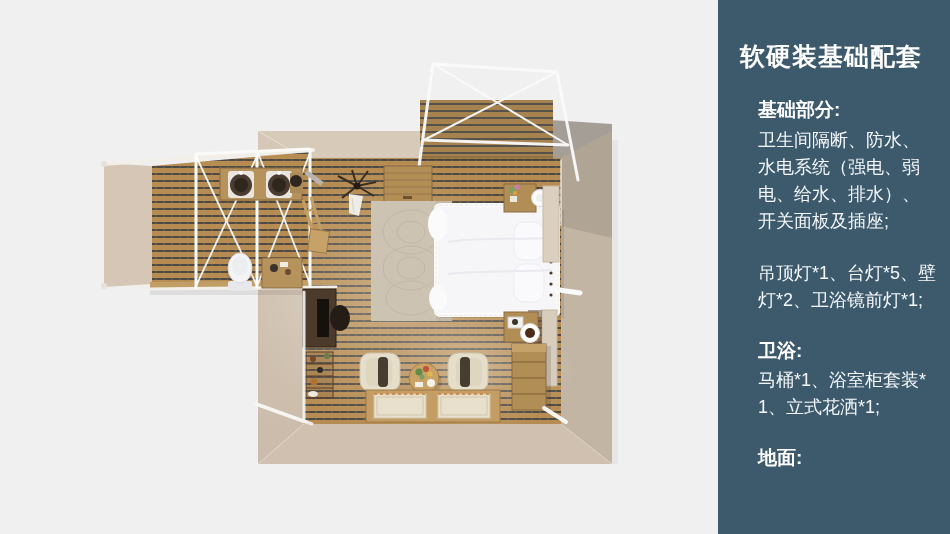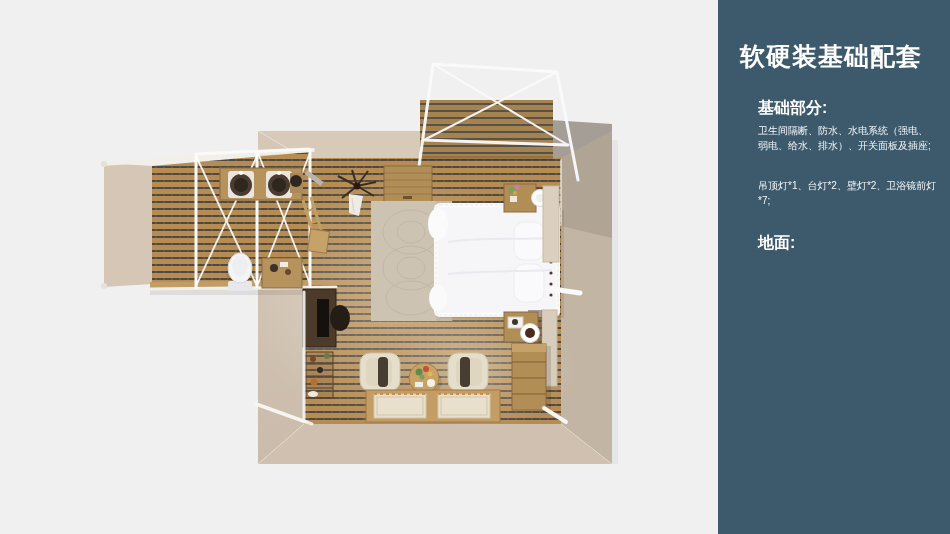--- a/index.html
+++ b/index.html
@@ -16,24 +16,24 @@
     background:#3d5a6d;color:#ffffff;
     padding:42px 13px 0 22px;
   }
   .panel-title{
     margin:0;font-size:25px;font-weight:bold;letter-spacing:1px;
     line-height:1.15;white-space:nowrap;
   }
   .sections{padding-left:18px;margin-top:27px;}
   .section{margin:0 0 25px 0;}
   .section h2{
-    margin:0 0 5px 0;font-size:16px;font-weight:bold;line-height:1.25;
+    margin:0 0 5px 0;font-size:19px;font-weight:bold;line-height:1.25;
   }
   .section p{
-    margin:0;font-size:10px;line-height:1.5;color:#f4f7f9;
+    margin:0;font-size:18px;line-height:1.5;color:#f4f7f9;
     word-break:break-all;
   }
 </style>
 </head>
 <body>
 
 <div class="stage">
 
   <div class="plan">
     <svg viewBox="0 0 718 534" xmlns="http://www.w3.org/2000/svg">
@@ -312,21 +312,25 @@
   <aside class="panel">
     <h1 class="panel-title">软硬装基础配套</h1>
     <div class="sections">
       <div class="section">
         <h2>基础部分:</h2>
         <p>卫生间隔断、防水、水电系统（强电、弱电、给水、排水）、开关面板及插座;</p>
       </div>
       <div class="section">
       </div>
       <div class="section">
-        <p>吊顶灯*1、台灯*2、壁灯*2、卫浴镜前灯*7;</p>
+        <p>吊顶灯*1、台灯*5、壁灯*2、卫浴镜前灯*1;</p>
+      </div>
+      <div class="section">
+        <h2>卫浴:</h2>
+        <p>马桶*1、浴室柜套装*1、立式花洒*1;</p>
       </div>
       <div class="section">
         <h2>地面:</h2>
 
       </div>
     </div>
   </aside>
 </div>
 
 </body></html>

